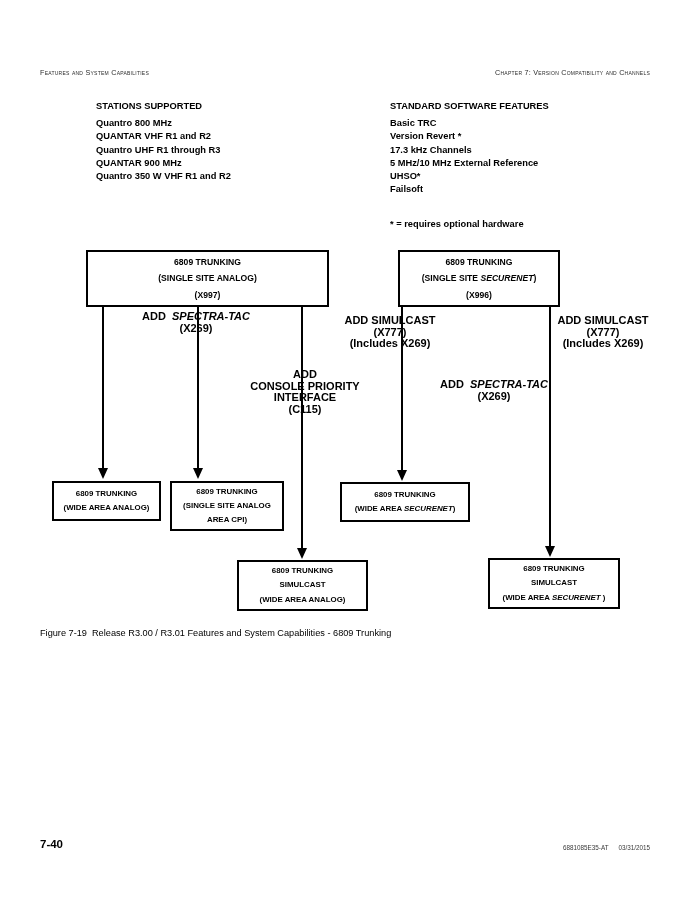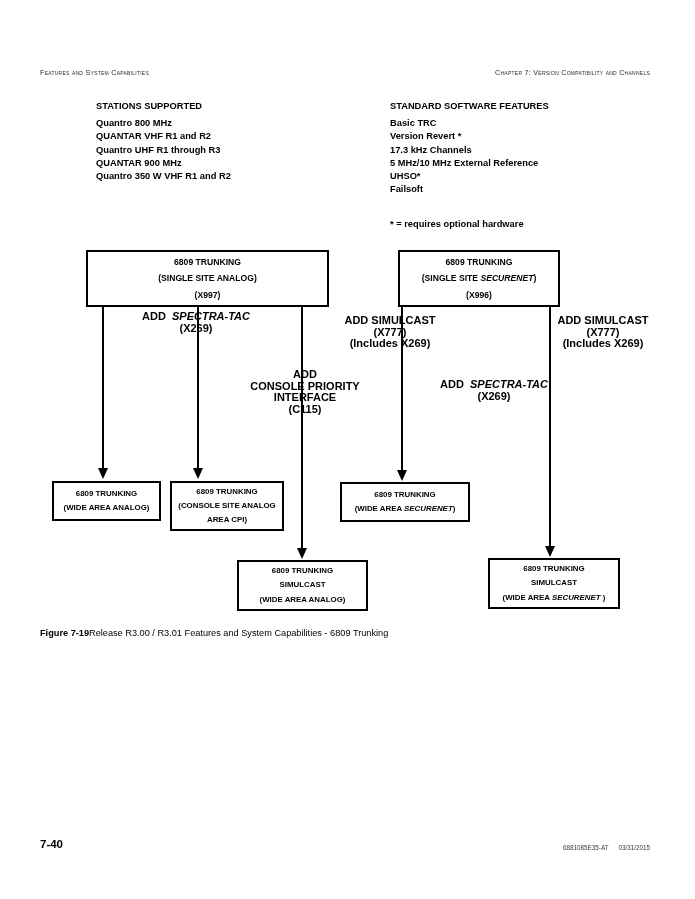--- a/index.html
+++ b/index.html
@@ -108,22 +108,22 @@
   .elabel.l { text-align: left; }
 
   
   #caption {
     position: absolute;
     left: 40px;
     top: 628px;
     font-size: 9.2px;
     white-space: nowrap;
   }
-  #caption .figno { font-weight: bold; }
-  #caption .captxt { }
+  #caption .figno { font-weight: normal; }
+  #caption .captxt { margin-left: 5px; }
 
   #folio {
     position: absolute;
     left: 40px;
     top: 838px;
     font-size: 11.5px;
     font-weight: bold;
   }
   #docid {
     position: absolute;
@@ -231,21 +231,21 @@
       <div>(Includes X269)</div>
     </div>
 
     <div class="node leaf" style="left:44px; top:481px; width:109px; height:40px;">
       <span class="ln">6809 TRUNKING</span>
       <span class="ln">(WIDE AREA ANALOG)</span>
     </div>
 
     <div class="node leaf" style="left:162px; top:481px; width:114px; height:50px;">
       <span class="ln">6809 TRUNKING</span>
-      <span class="ln">(CONSOLE SITE ANALOG</span>
+      <span class="ln">(SINGLE SITE ANALOG</span>
       <span class="ln">AREA CPI)</span>
     </div>
 
     <div class="node leaf" style="left:332px; top:482px; width:130px; height:40px;">
       <span class="ln">6809 TRUNKING</span>
       <span class="ln"><span>(WIDE AREA </span><span class="it">SECURENET</span><span>)</span></span>
     </div>
 
     <div class="node leaf" style="left:229px; top:560px; width:131px; height:51px;">
       <span class="ln">6809 TRUNKING</span>

